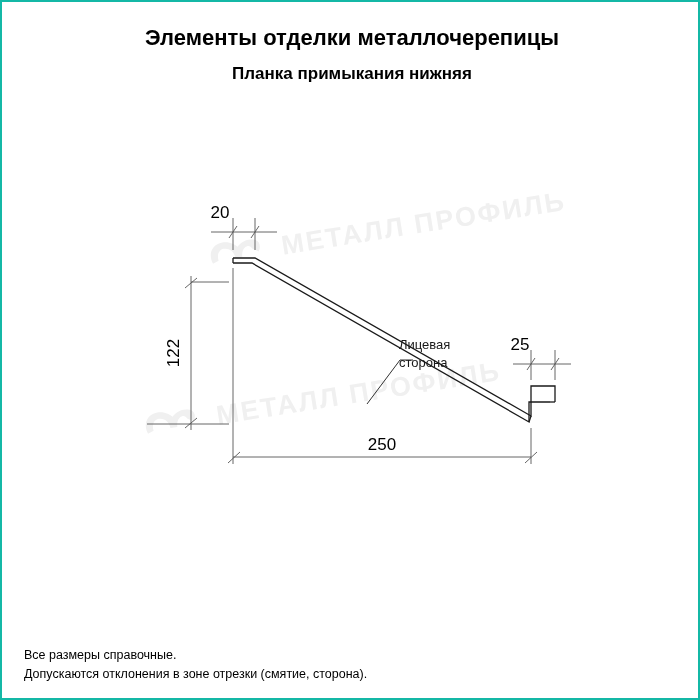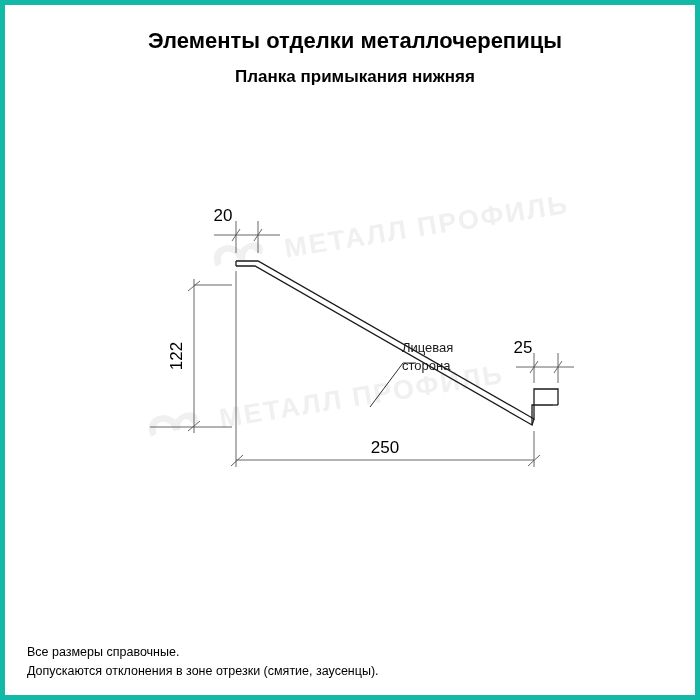--- a/index.html
+++ b/index.html
@@ -11,21 +11,21 @@
     width: 700px;
     height: 700px;
     position: relative;
     font-family: "Liberation Sans", sans-serif;
     color: #000000;
     overflow: hidden;
   }
   .page {
     position: absolute;
     inset: 0;
-    border: 5px solid #14b8a6;
+    border: 2px solid #14b8a6;
     box-sizing: border-box;
   }
   .titles {
     position: absolute;
     top: 22px;
     left: 0;
     width: 700px;
     text-align: center;
   }
   .title-main {
@@ -191,16 +191,16 @@
         <line x1="385" y1="188" x2="398" y2="188"></line>
       </g>
       <text class="note-label" x="384" y="177">Лицевая</text>
       <text class="note-label" x="384" y="195">сторона</text>
 
     </svg>
   </div>
 
   <div class="footnote">
     <div>Все размеры справочные.</div>
-    <div>Допускаются отклонения в зоне отрезки (смятие, заусенцы).</div>
+    <div>Допускаются отклонения в зоне отрезки (смятие, сторона).</div>
   </div>
 
 </div>
 
 </body></html>

